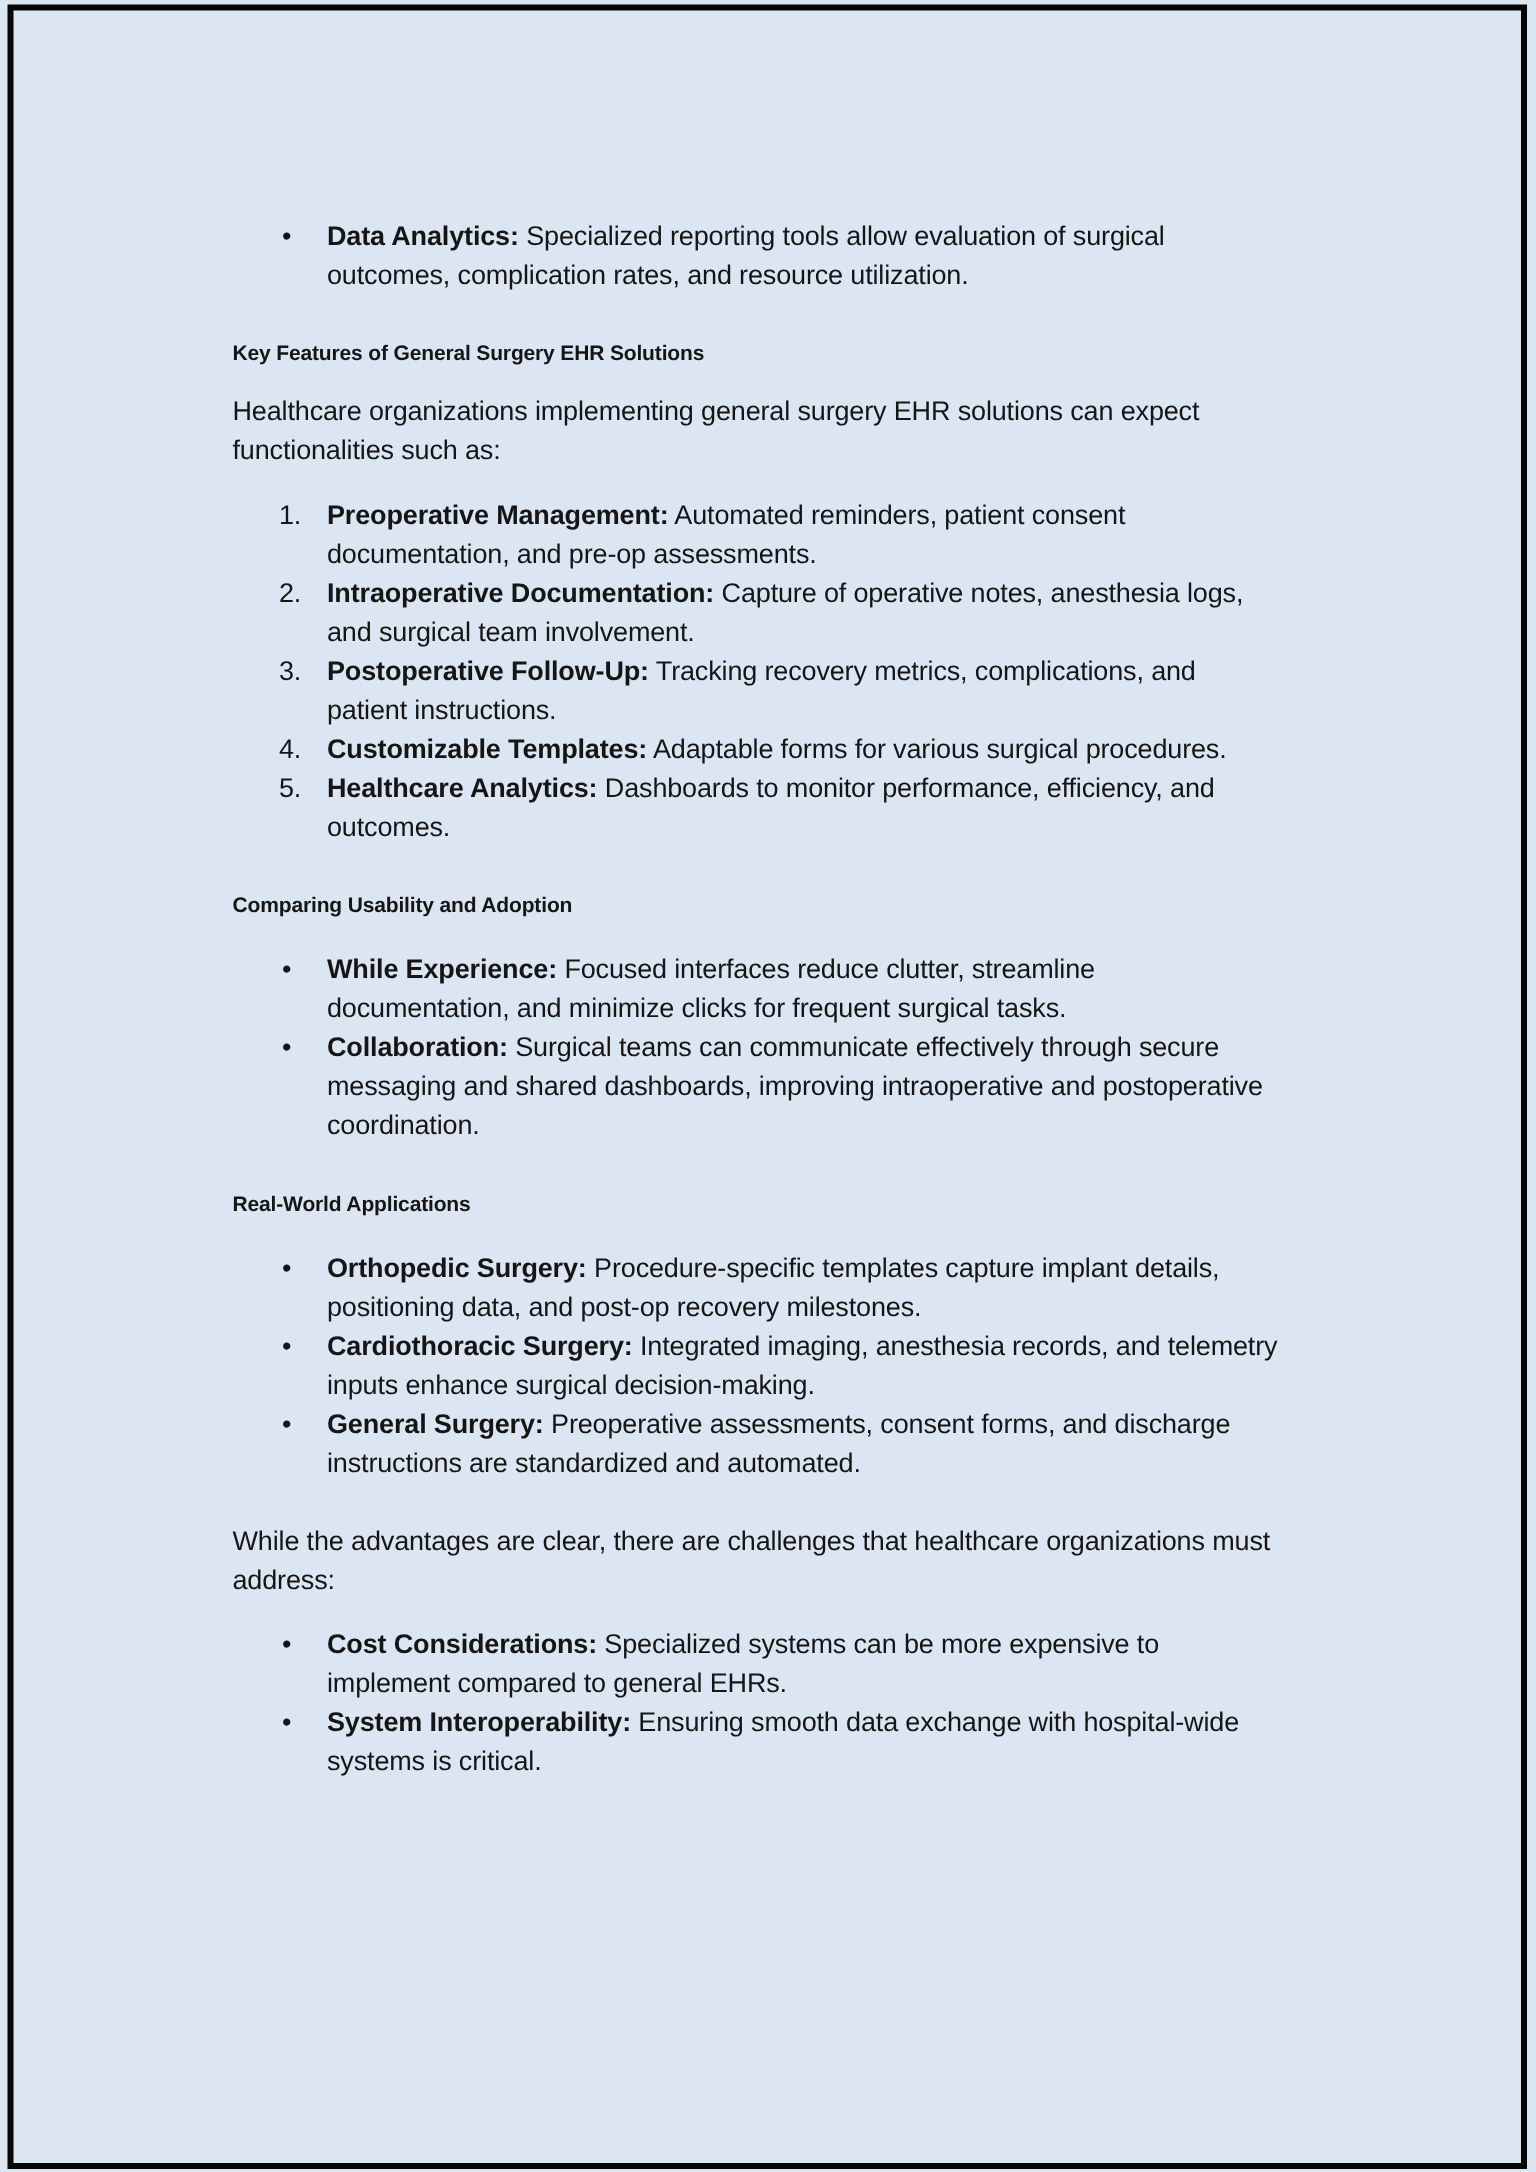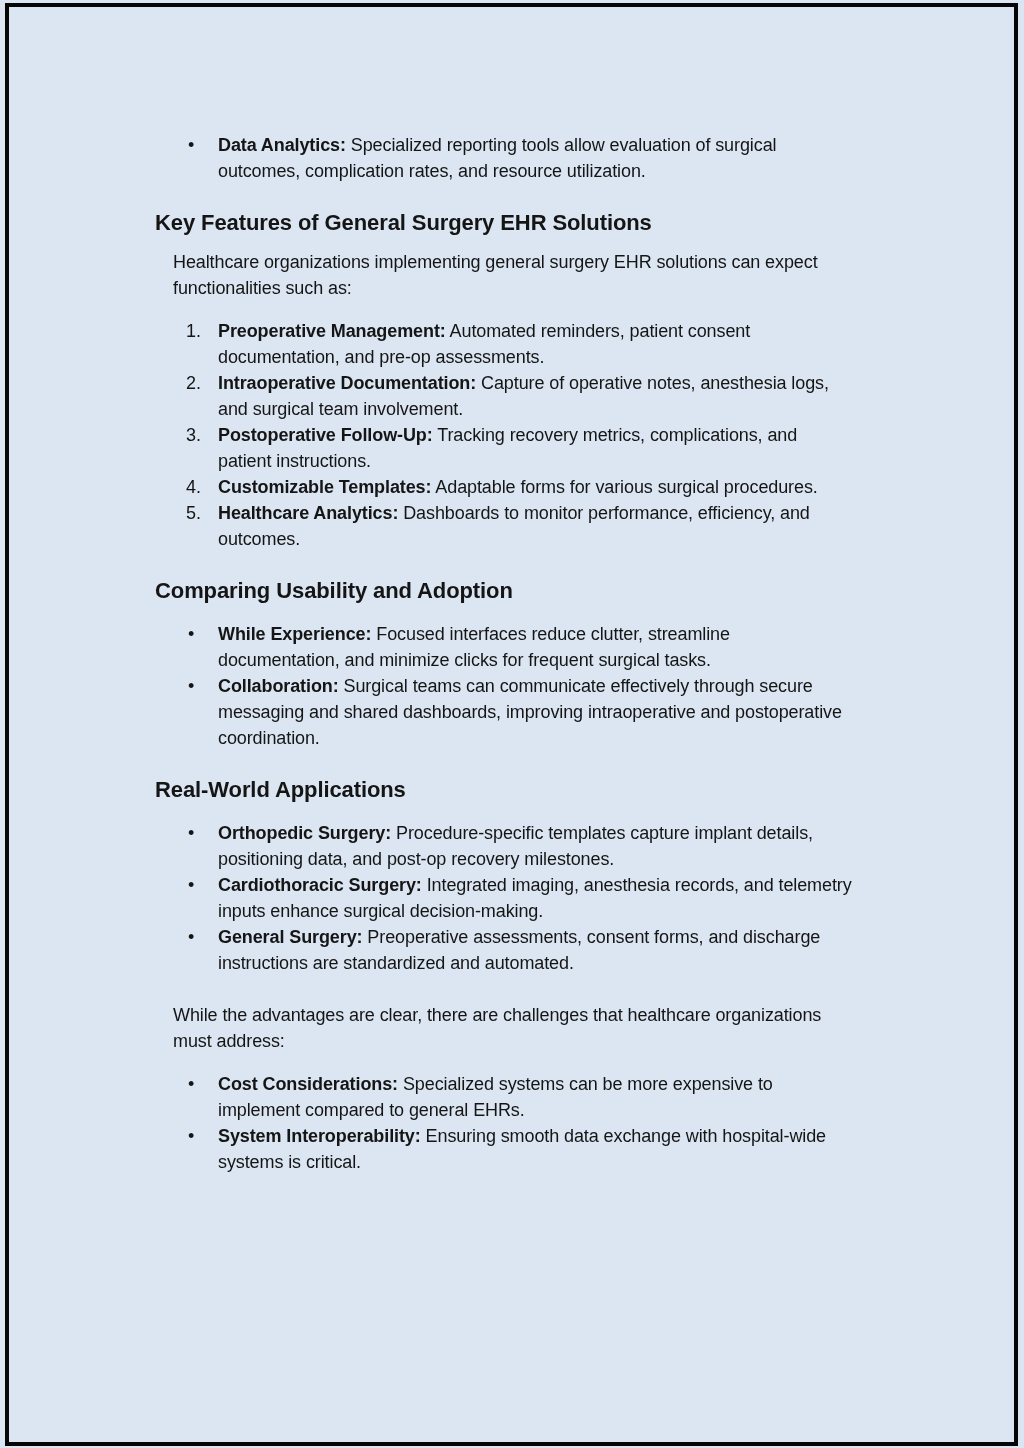--- a/index.html
+++ b/index.html
@@ -17,35 +17,35 @@
     top: 3px;
     right: 6px;
     bottom: 2px;
     border: 4px solid #060606;
     box-sizing: border-box;
     pointer-events: none;
   }
   .content {
     position: absolute;
     left: 155px;
-    top: 4px;
+    top: 16px;
     width: 700px;
     padding-top: 111px;
     font-size: 18px;
     line-height: 26px;
     letter-spacing: -0.1px;
   }
   h2 {
-    font-size: 22px;
+    font-size: 14px;
     line-height: 26px;
     font-weight: 700;
     margin: 17px 0 13px 0;
   }
   p {
-    margin: 0 0 13px 18px;
+    margin: 0 0 13px 0;
   }
   ul, ol {
     margin: 17px 0 26px 0;
     padding: 0;
     list-style: none;
   }
   li {
     position: relative;
     padding-left: 63px;
   }

